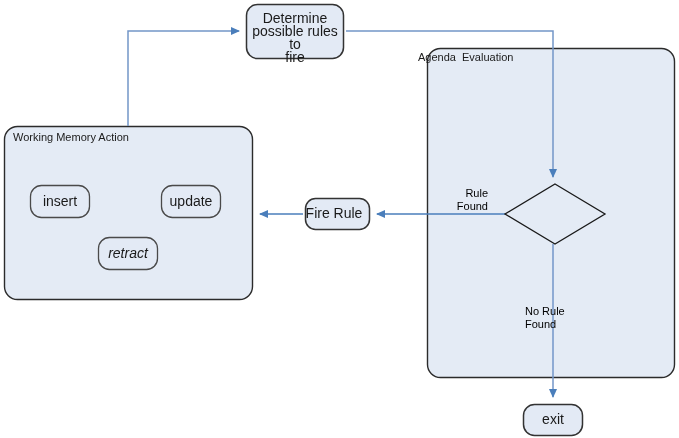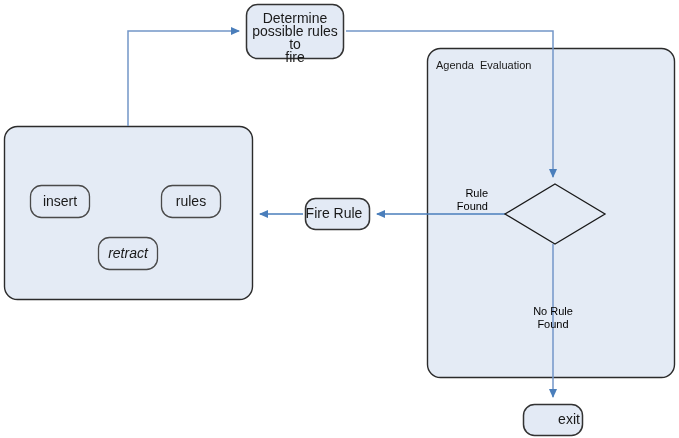--- a/index.html
+++ b/index.html
@@ -41,21 +41,20 @@
     line-height: 13px;
     text-align: left;
     white-space: pre;
     font-family: "Liberation Sans", sans-serif;
   }
   .edge-label {
     position: absolute;
     color: #000000;
     font-size: 11px;
     line-height: 13px;
-    text-align: center;
     white-space: pre-line;
     font-family: "Liberation Sans", sans-serif;
   }
 </style>
 </head>
 <body>
 
 <div id="canvas">
 
   <svg id="flow-svg" viewBox="0 0 679 438" xmlns="http://www.w3.org/2000/svg">
@@ -83,37 +82,38 @@
 
     <rect x="98.5" y="237.5" width="59" height="32" rx="11" ry="11" fill="#e3eaf5" stroke="#4a4a4a" stroke-width="1.3"></rect>
 
     <rect x="305.5" y="198.5" width="64" height="31" rx="10" ry="10" fill="#e3eaf5" stroke="#333333" stroke-width="1.5"></rect>
 
     <polygon points="555,184 605,214 555,244 505,214" fill="#e4ebf5" stroke="#1a1a1a" stroke-width="1.3"></polygon>
 
     <rect x="523.5" y="404.5" width="59" height="31" rx="11" ry="11" fill="#e3eaf5" stroke="#333333" stroke-width="1.5"></rect>
   </svg>
 
+  <div class="container-label" style="left:13px; top:131px; width:210px;">Working Memory Action</div>
 
-  <div class="container-label" style="left:436px; top:51px; width:200px;margin-top:8px;">Agenda  Evaluation</div>
+  <div class="container-label" style="left:418px; top:51px; width:200px;">Agenda  Evaluation</div>
 
   <div class="node-text" style="left:246px; top:12px; width:98px;">Determine
 possible rules to
 fire</div>
 
   <div class="node-text" style="left:30px; top:195px; width:60px;">insert</div>
 
-  <div class="node-text" style="left:161px; top:195px; width:60px;">rules</div>
+  <div class="node-text" style="left:161px; top:195px; width:60px;">update</div>
 
   <div class="node-text" style="left:98px; top:247px; width:60px;font-style:italic;">retract</div>
 
   <div class="node-text" style="left:305px; top:207px; width:58px;">Fire Rule</div>
 
 
-  <div class="node-text" style="left:523px; top:413px; width:60px;padding-left:16px;">exit</div>
+  <div class="node-text" style="left:523px; top:413px; width:60px;">exit</div>
 
   <div class="edge-label" style="left:432px; top:187px; width:56px; text-align:right;">Rule
 Found</div>
 
   <div class="edge-label" style="left:525px; top:305px; width:56px;">No Rule
 Found</div>
 
 </div>
 
 </body></html>

